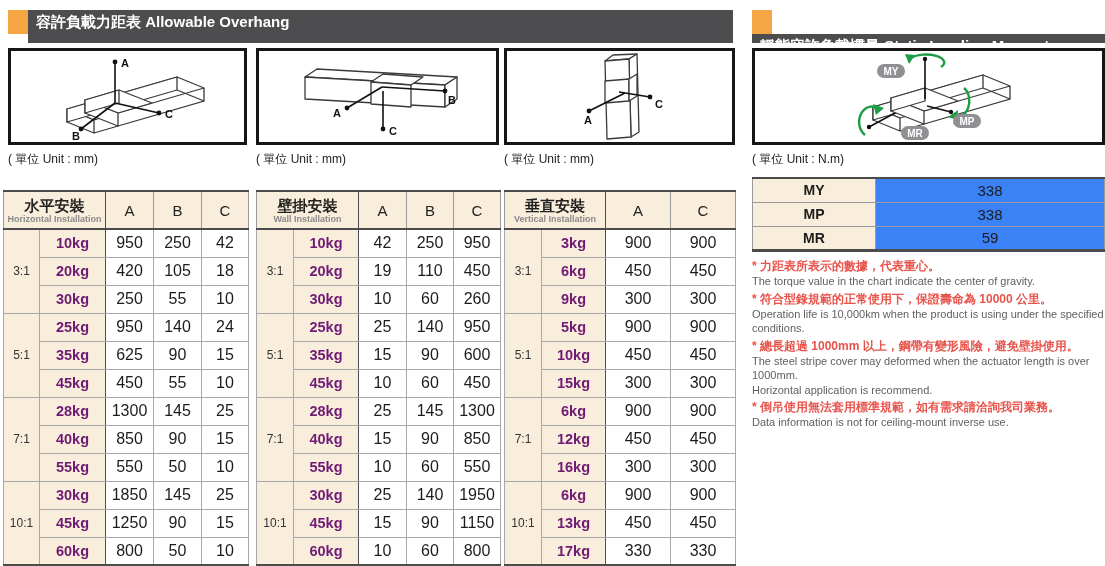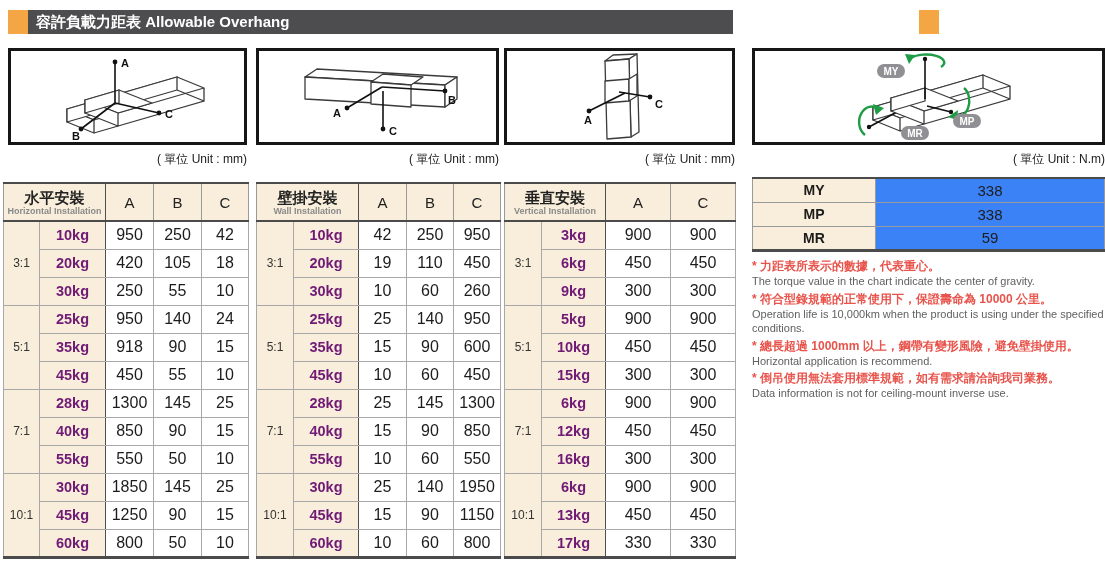--- a/index.html
+++ b/index.html
@@ -1,33 +1,33 @@
 <!DOCTYPE html>
 <html style="--orange: #F4A644; --dark: #4D4D4F; --beige: #F8EEDB; --red: #E8534B; --green: #1E9C46;"><head>
 <meta charset="utf-8">
 <style>
   html,body{margin:0;padding:0;background:#fff;}
   .page{position:relative;width:1105px;height:566px;background:#fff;overflow:hidden;
         font-family:"Liberation Sans",sans-serif;color:#1c1c1c;}
 
   
-  .sec-header{position:absolute;top:10px;height:24px;display:flex;align-items:center;}
+  .sec-header{position:absolute;top:10px;height:33px;display:flex;}
   .accent{width:20px;height:24px;background:var(--orange);}
   .hbar{flex:1;background:var(--dark);color:#fff;font-weight:bold;font-size:15px;
         line-height:24px;padding-left:8px;white-space:nowrap;overflow:hidden;}
 
   
   .dbox{position:absolute;top:48px;height:97px;background:#fff;border:3px solid #161616;box-sizing:border-box;}
   .dbox svg{display:block;}
 
   
-  .unit{position:absolute;top:151px;font-size:12px;color:#1a1a1a;text-align:right;}
-
-  
-  .tslot{position:absolute;top:182px;border-radius:30px;}
+  .unit{position:absolute;top:151px;font-size:12px;color:#1a1a1a;text-align:left;}
+
+  
+  .tslot{position:absolute;top:190px;border-radius:30px;}
   table.otable{border-collapse:collapse;table-layout:fixed;background:var(--beige);
       border-top:2px solid #4b4b4b;border-bottom:3px solid #4b4b4b;
       border-left:1px solid #9a9a9a;border-right:1px solid #9a9a9a;}
   table.otable thead tr{height:38px;}
   table.otable tbody tr{height:28px;}
   table.otable th{border-bottom:2px solid #4b4b4b;border-left:1px solid #9a9a9a;
       background:var(--beige);padding:0;text-align:center;vertical-align:middle;}
   table.otable td{border:1px solid #a8a8a8;padding:0;text-align:center;vertical-align:middle;}
   table.otable th.title,table.otable td.weight{border-right:1.5px solid #4f4f4f;}
   table.otable tr.gstart td{border-top:1.5px solid #7e7e7e;}
@@ -214,21 +214,21 @@
           </tr>
           <tr class="gstart">
             <td class="ratio" rowspan="3">5:1</td>
             <td class="weight">25kg</td>
             <td class="val">950</td>
             <td class="val">140</td>
             <td class="val">24</td>
           </tr>
           <tr>
             <td class="weight">35kg</td>
-            <td class="val">918</td>
+            <td class="val">625</td>
             <td class="val">90</td>
             <td class="val">15</td>
           </tr>
           <tr>
             <td class="weight">45kg</td>
             <td class="val">450</td>
             <td class="val">55</td>
             <td class="val">10</td>
           </tr>
           <tr class="gstart">
@@ -477,18 +477,19 @@
         </tbody>
       </table>
     </div>
 
   <div class="notes">
       <div class="note-zh">* 力距表所表示的數據，代表重心。</div>
       <div class="note-en">The torque value in the chart indicate the center of gravity.</div>
       <div class="note-zh">* 符合型錄規範的正常使用下，保證壽命為 10000 公里。</div>
       <div class="note-en">Operation life is 10,000km when the product is using under the specified conditions.</div>
       <div class="note-zh">* 總長超過 1000mm 以上，鋼帶有變形風險，避免壁掛使用。</div>
+      <div class="note-en">The steel stripe cover may deformed when the actuator length is over 1000mm.</div>
       <div class="note-en">Horizontal application is recommend.</div>
       <div class="note-zh">* 倒吊使用無法套用標準規範，如有需求請洽詢我司業務。</div>
       <div class="note-en">Data information is not for ceiling-mount inverse use.</div>
     </div>
 
 </div>
 
 </body></html>

